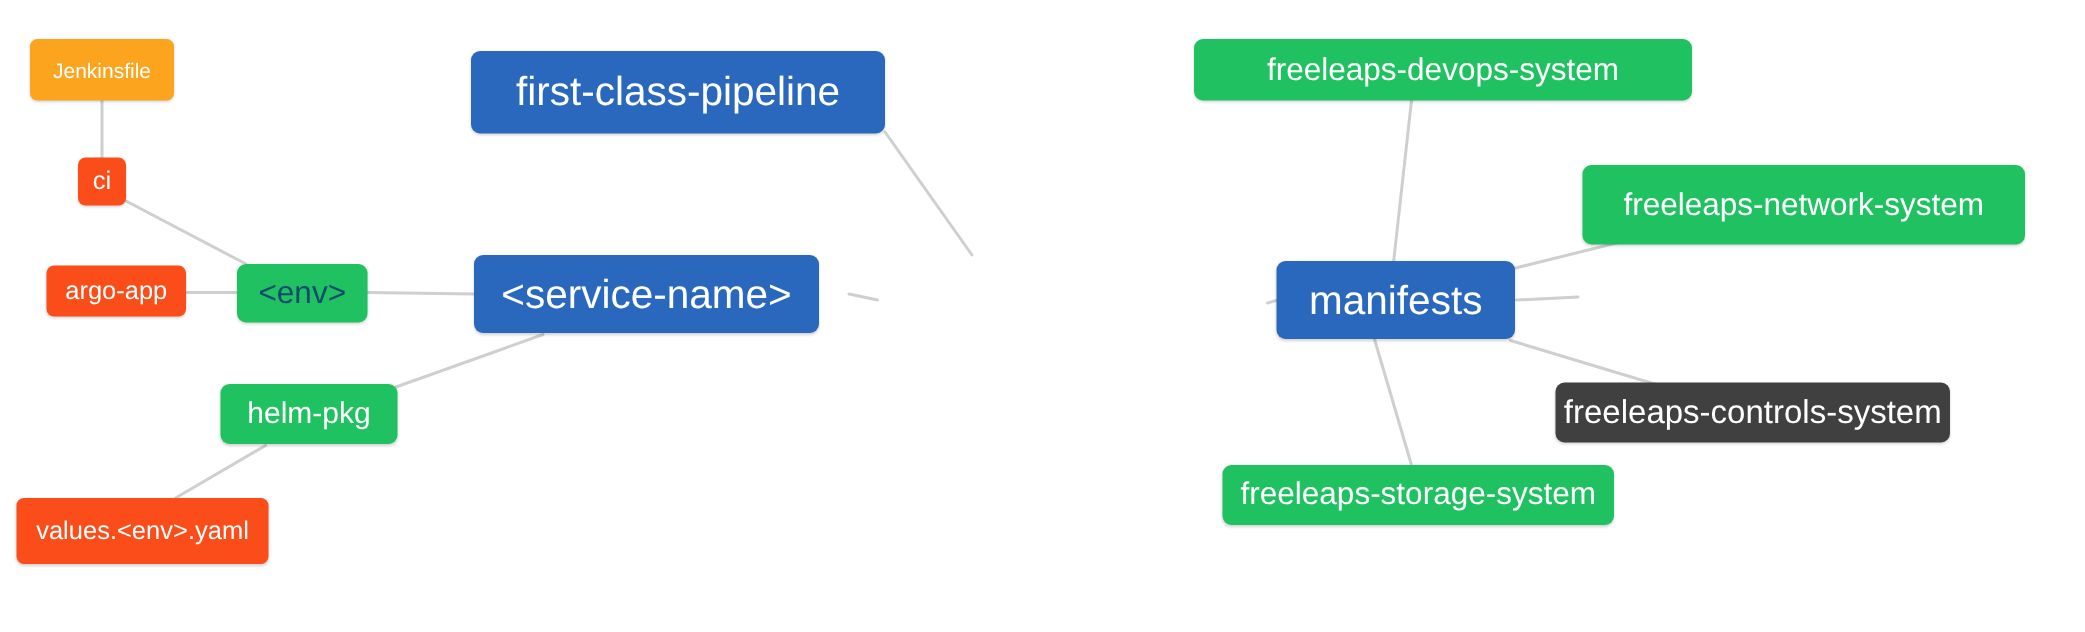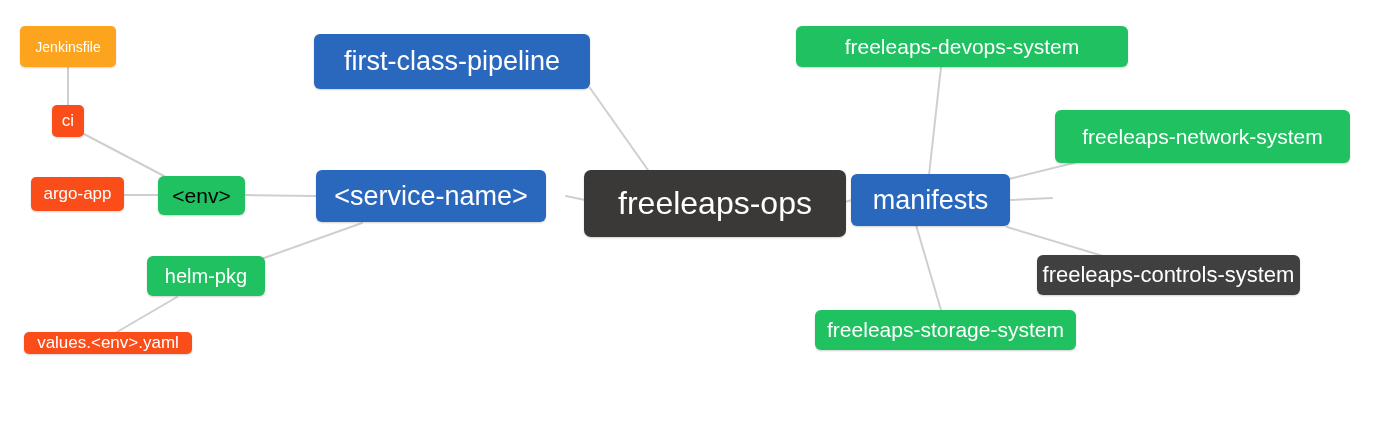--- a/index.html
+++ b/index.html
@@ -54,27 +54,26 @@
       <line x1="590" y1="88" x2="648" y2="170" stroke="#cfcfcf" stroke-width="2" stroke-linecap="round"></line>
       <line x1="566" y1="196" x2="585" y2="200" stroke="#cfcfcf" stroke-width="2" stroke-linecap="round"></line>
       <line x1="845" y1="202" x2="852" y2="200" stroke="#cfcfcf" stroke-width="2" stroke-linecap="round"></line>
       <line x1="929" y1="175" x2="941" y2="67" stroke="#cfcfcf" stroke-width="2" stroke-linecap="round"></line>
       <line x1="1009" y1="179" x2="1122" y2="151" stroke="#cfcfcf" stroke-width="2" stroke-linecap="round"></line>
       <line x1="1011" y1="200" x2="1052" y2="198" stroke="#cfcfcf" stroke-width="2" stroke-linecap="round"></line>
       <line x1="1007" y1="227" x2="1103" y2="256" stroke="#cfcfcf" stroke-width="2" stroke-linecap="round"></line>
       <line x1="916" y1="225" x2="941" y2="310" stroke="#cfcfcf" stroke-width="2" stroke-linecap="round"></line>
     </svg>
 
-<div class="node root" style="left: 584px; top: 170px; width: 262px; height: 67px; font-size: 32px; background: rgb(59, 56, 56); color: rgb(255, 255, 255);">freeleaps-ops</div>
     <div class="node level1" style="left: 314px; top: 34px; width: 276px; height: 55px; font-size: 27px; background: rgb(42, 104, 190); color: rgb(255, 255, 255);">first-class-pipeline</div>
     <div class="node level1" style="left: 316px; top: 170px; width: 230px; height: 52px; font-size: 27px; background: rgb(42, 104, 190); color: rgb(255, 255, 255);">&lt;service-name&gt;</div>
     <div class="node level1" style="left: 851px; top: 174px; width: 159px; height: 52px; font-size: 27px; background: rgb(42, 104, 190); color: rgb(255, 255, 255);">manifests</div>
-    <div class="node level2" style="left: 158px; top: 176px; width: 87px; height: 39px; font-size: 21px; background: rgb(32, 193, 96); color: #000000;">&lt;env&gt;</div>
+    <div class="node level2" style="left: 158px; top: 176px; width: 87px; height: 39px; font-size: 21px; background: rgb(32, 193, 96); color: #0c4a6e;">&lt;env&gt;</div>
     <div class="node level2" style="left: 147px; top: 256px; width: 118px; height: 40px; font-size: 20px; background: rgb(32, 193, 96); color: rgb(255, 255, 255);">helm-pkg</div>
     <div class="node level2" style="left: 796px; top: 26px; width: 332px; height: 41px; font-size: 21px; background: rgb(32, 193, 96); color: rgb(255, 255, 255);">freeleaps-devops-system</div>
     <div class="node level2" style="left: 1055px; top: 110px; width: 295px; height: 53px; font-size: 21px; background: rgb(32, 193, 96); color: rgb(255, 255, 255);">freeleaps-network-system</div>
     <div class="node level2" style="left: 1037px; top: 255px; width: 263px; height: 40px; font-size: 22px; background: #404040; color: rgb(255, 255, 255);">freeleaps-controls-system</div>
     <div class="node level2" style="left: 815px; top: 310px; width: 261px; height: 40px; font-size: 21px; background: rgb(32, 193, 96); color: rgb(255, 255, 255);">freeleaps-storage-system</div>
     <div class="node level3" style="left: 52px; top: 105px; width: 32px; height: 32px; font-size: 17px; background: rgb(250, 77, 25); color: rgb(255, 255, 255);">ci</div>
     <div class="node level3" style="left: 31px; top: 177px; width: 93px; height: 34px; font-size: 17px; background: rgb(250, 77, 25); color: rgb(255, 255, 255);">argo-app</div>
-    <div class="node level3" style="left: 24px; top: 332px; width: 168px; height: 22px; font-size: 17px; background: rgb(250, 77, 25); color: rgb(255, 255, 255);">values.&lt;env&gt;.yaml</div>
+    <div class="node level3" style="left: 11px; top: 332px; width: 168px; height: 44px; font-size: 17px; background: rgb(250, 77, 25); color: rgb(255, 255, 255);">values.&lt;env&gt;.yaml</div>
     <div class="node level4" style="left: 20px; top: 26px; width: 96px; height: 41px; font-size: 14px; background: rgb(252, 164, 29); color: rgb(255, 255, 255);">Jenkinsfile</div>
   </div>
 
 </body></html>

